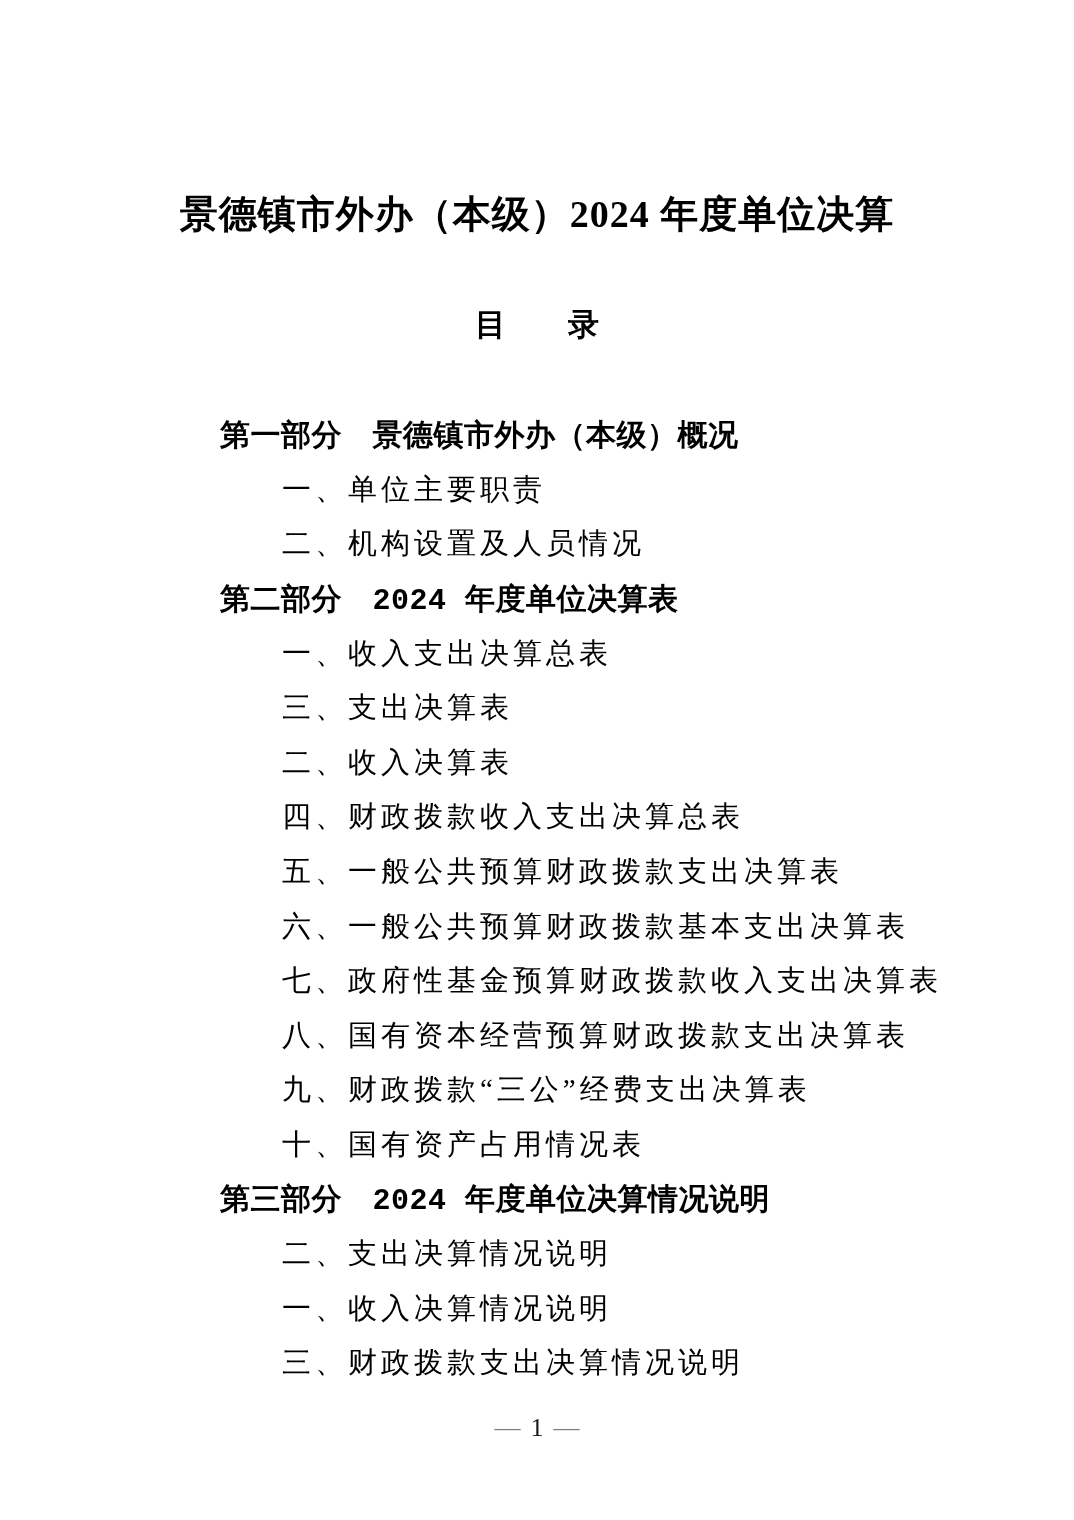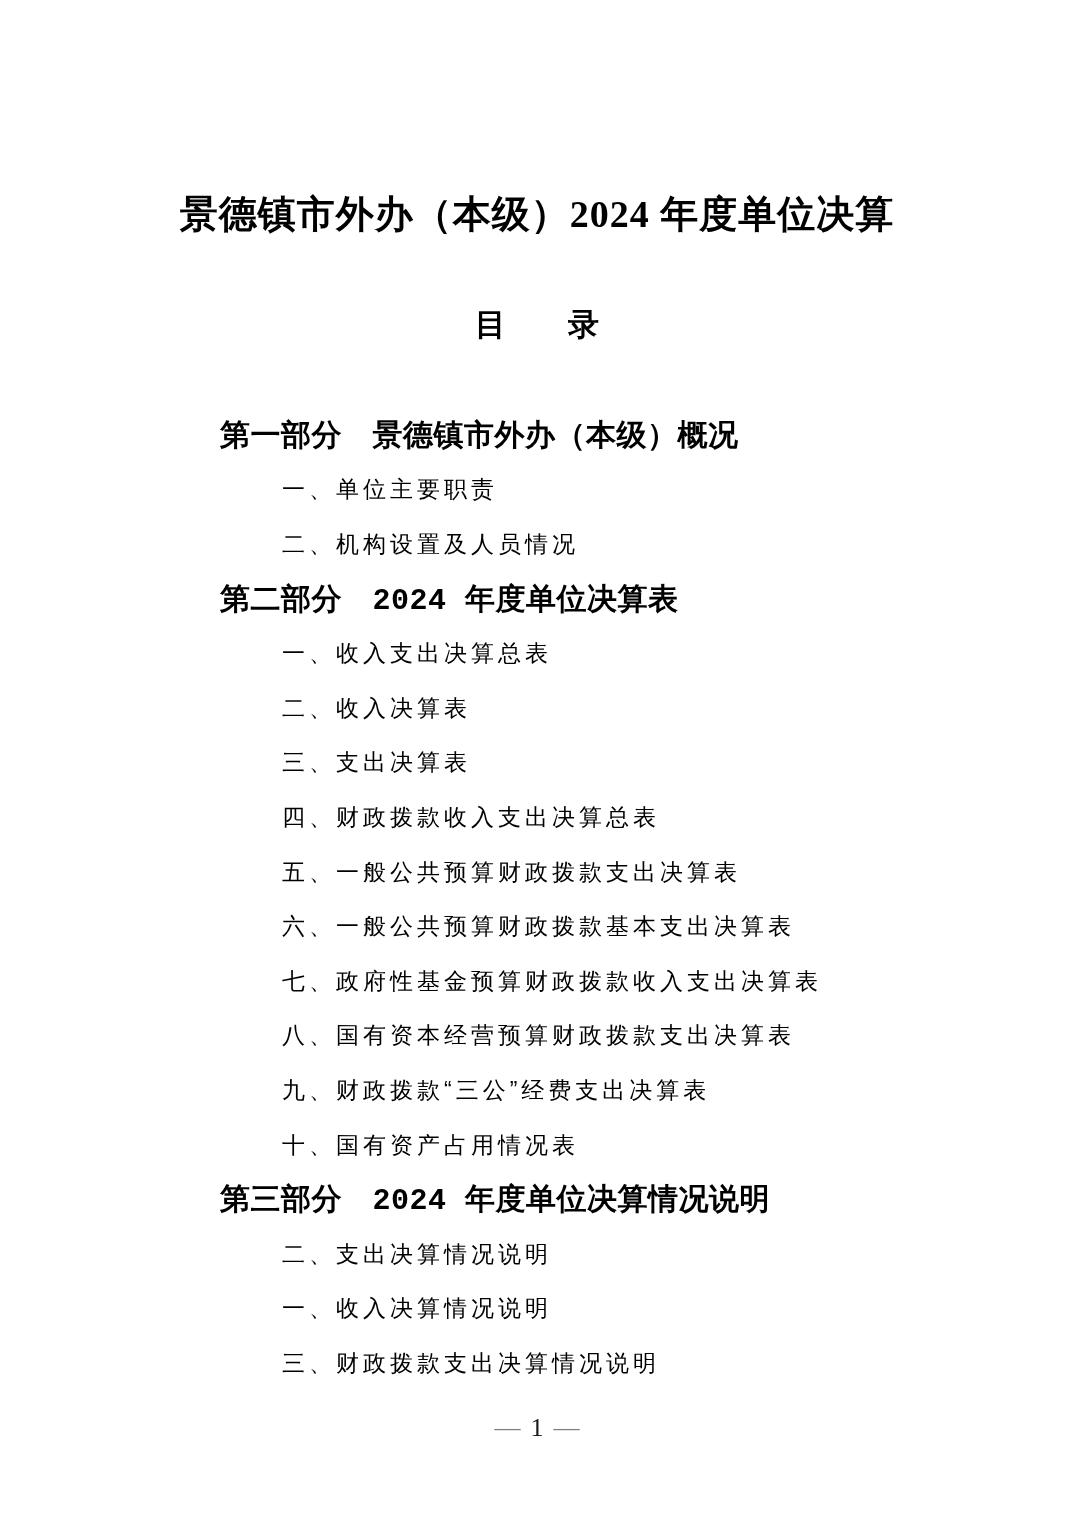--- a/index.html
+++ b/index.html
@@ -61,23 +61,23 @@
   .toc-entry.section {
     padding-left: 220px;
     font-family: Liberation Mono, monospace;
     font-weight: bold;
     font-size: 30px;
     letter-spacing: 0.5px;
   }
 
   .toc-entry.item {
     padding-left: 282px;
-    font-family: Liberation Sans, sans-serif;
+    font-family: Liberation Serif, serif;
     font-weight: normal;
-    font-size: 23px;
+    font-size: 29px;
     letter-spacing: 4px;
   }
 
   .page-footer {
     position: absolute;
     top: 1412px;
     left: 0;
     right: 0;
     text-align: center;
     font-family: "Liberation Serif", "DejaVu Serif", serif;
@@ -100,22 +100,22 @@
   <div class="doc-title">景德镇市外办（本级）2024 年度单位决算</div>
 
   <div class="toc-heading">目　　录</div>
 
   <div class="toc-list">
     <div class="toc-entry section">第一部分　景德镇市外办（本级）概况</div>
     <div class="toc-entry item">一、单位主要职责</div>
     <div class="toc-entry item">二、机构设置及人员情况</div>
     <div class="toc-entry section">第二部分　2024 年度单位决算表</div>
     <div class="toc-entry item">一、收入支出决算总表</div>
+    <div class="toc-entry item">三、支出决算表</div>
     <div class="toc-entry item">二、收入决算表</div>
-    <div class="toc-entry item">三、支出决算表</div>
     <div class="toc-entry item">四、财政拨款收入支出决算总表</div>
     <div class="toc-entry item">五、一般公共预算财政拨款支出决算表</div>
     <div class="toc-entry item">六、一般公共预算财政拨款基本支出决算表</div>
     <div class="toc-entry item">七、政府性基金预算财政拨款收入支出决算表</div>
     <div class="toc-entry item">八、国有资本经营预算财政拨款支出决算表</div>
     <div class="toc-entry item">九、财政拨款“三公”经费支出决算表</div>
     <div class="toc-entry item">十、国有资产占用情况表</div>
     <div class="toc-entry section">第三部分　2024 年度单位决算情况说明</div>
     <div class="toc-entry item">二、支出决算情况说明</div>
     <div class="toc-entry item">一、收入决算情况说明</div>

